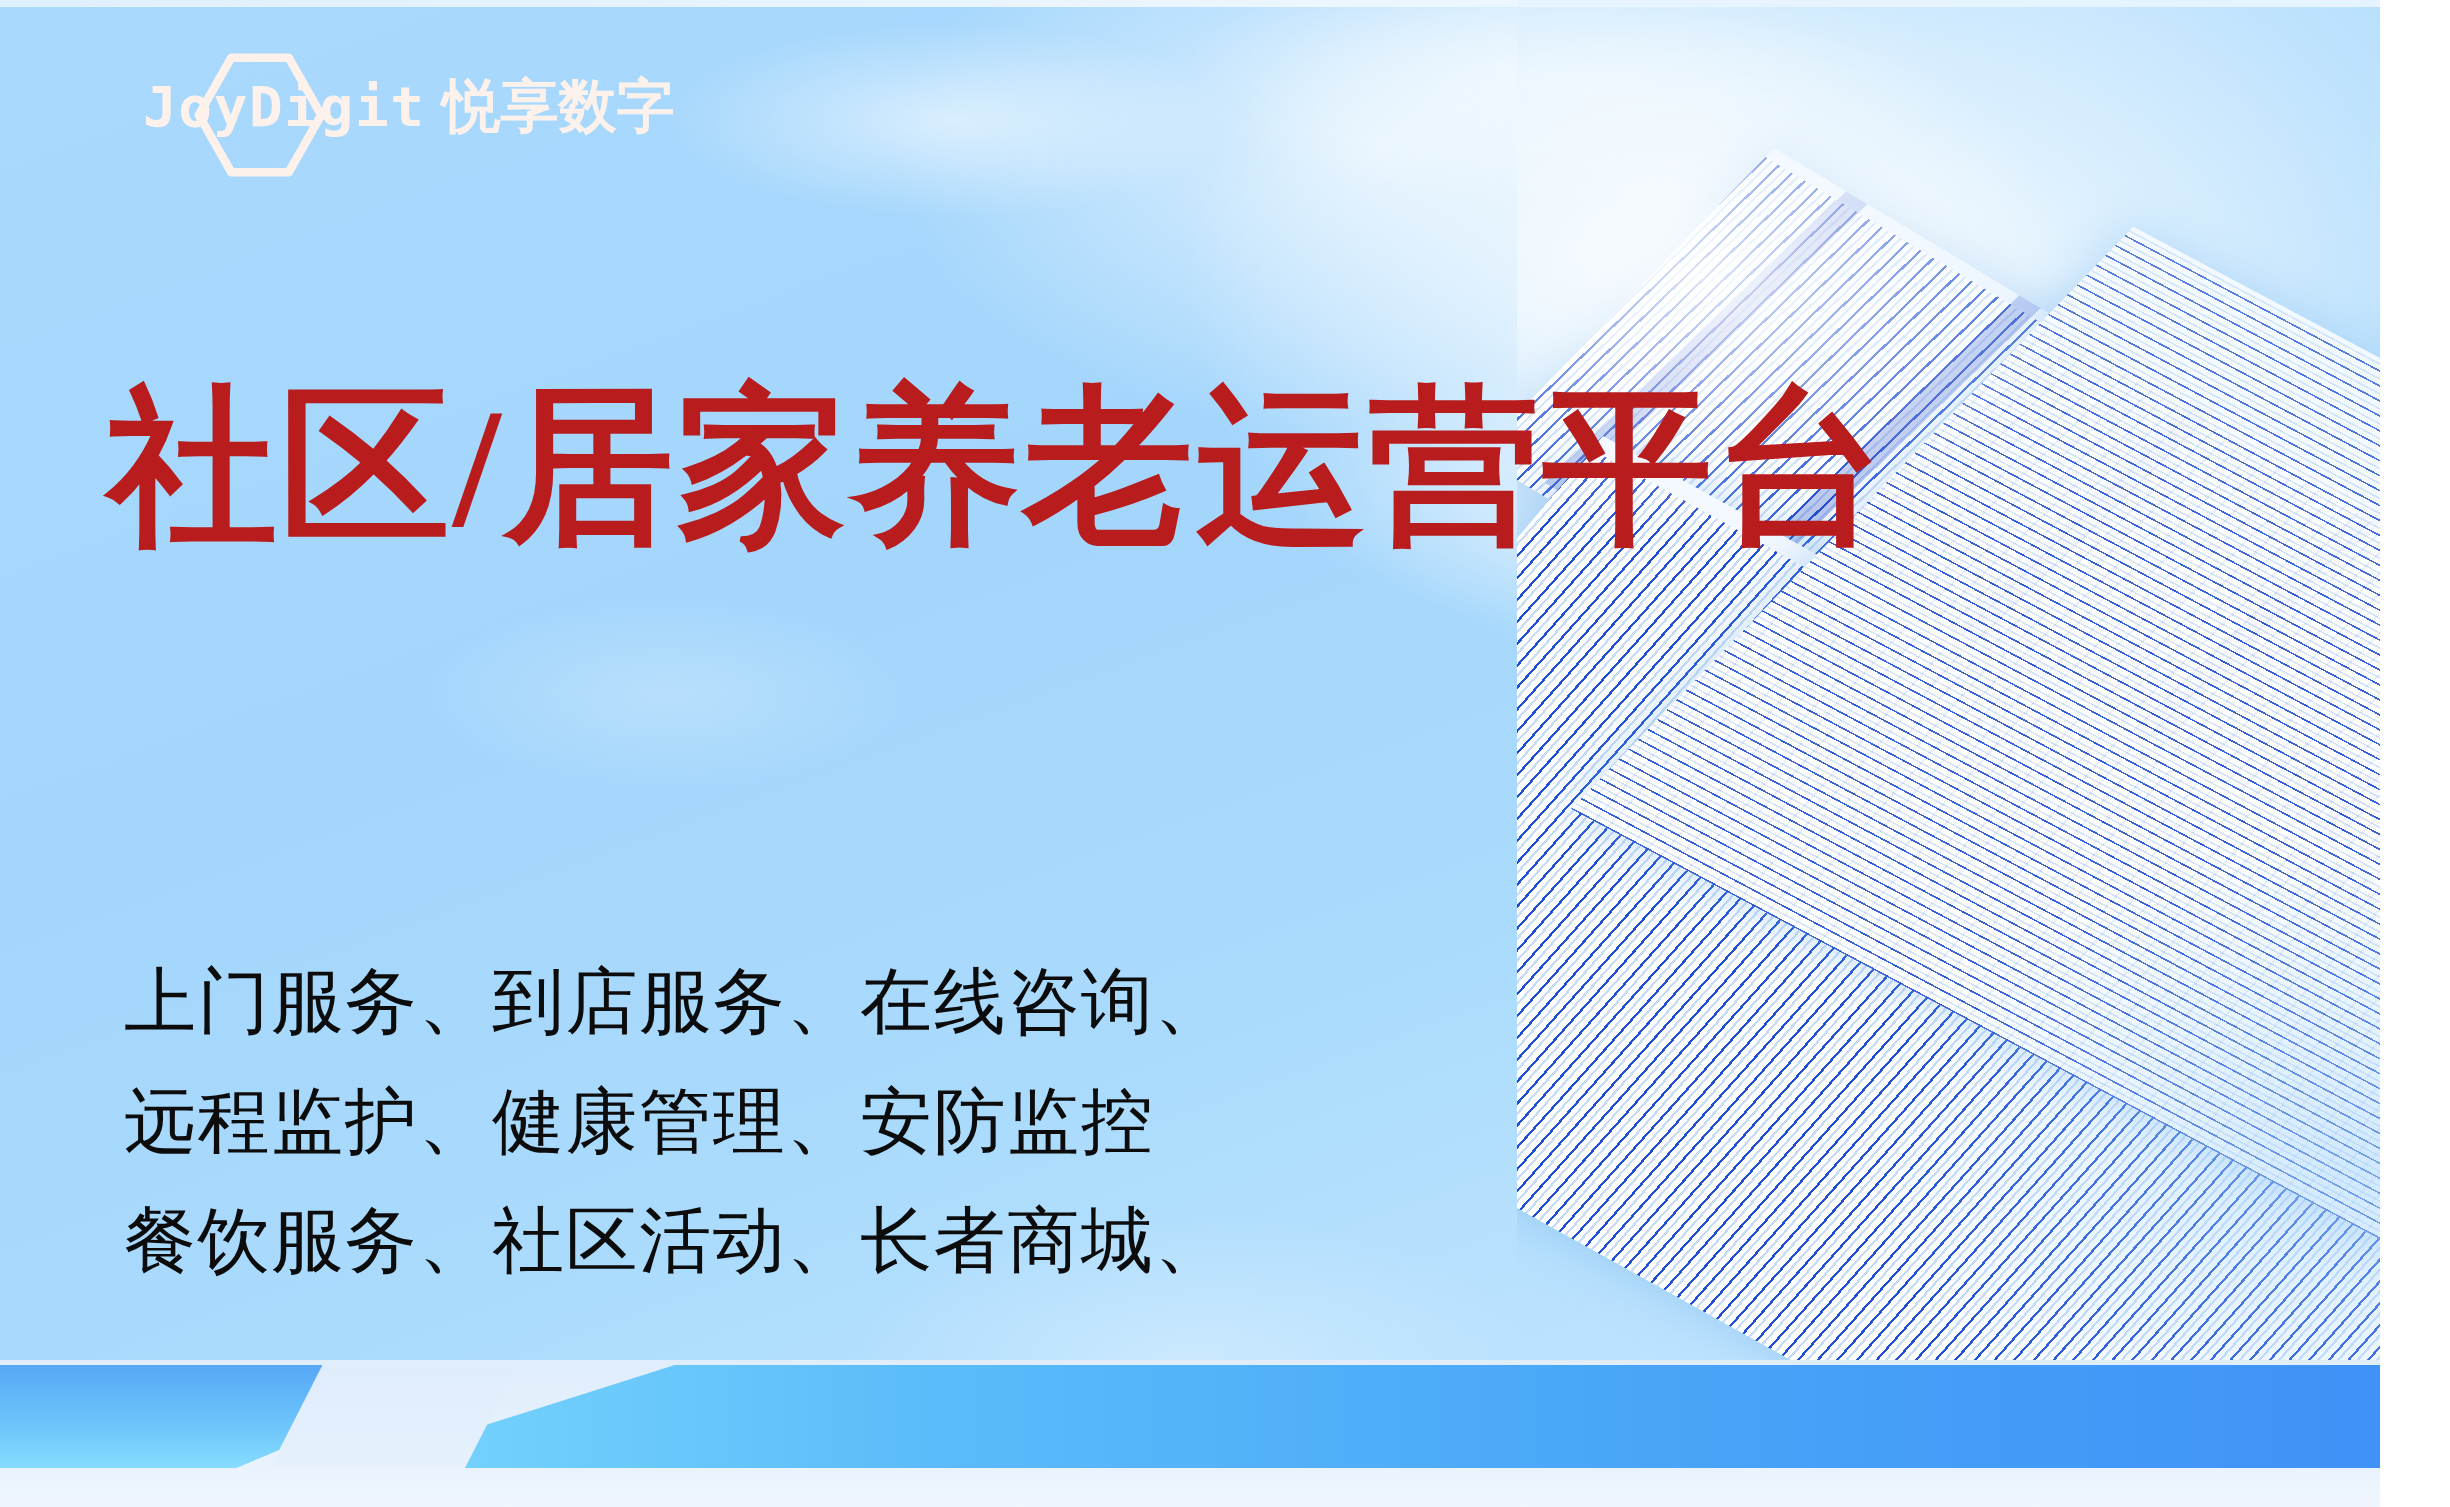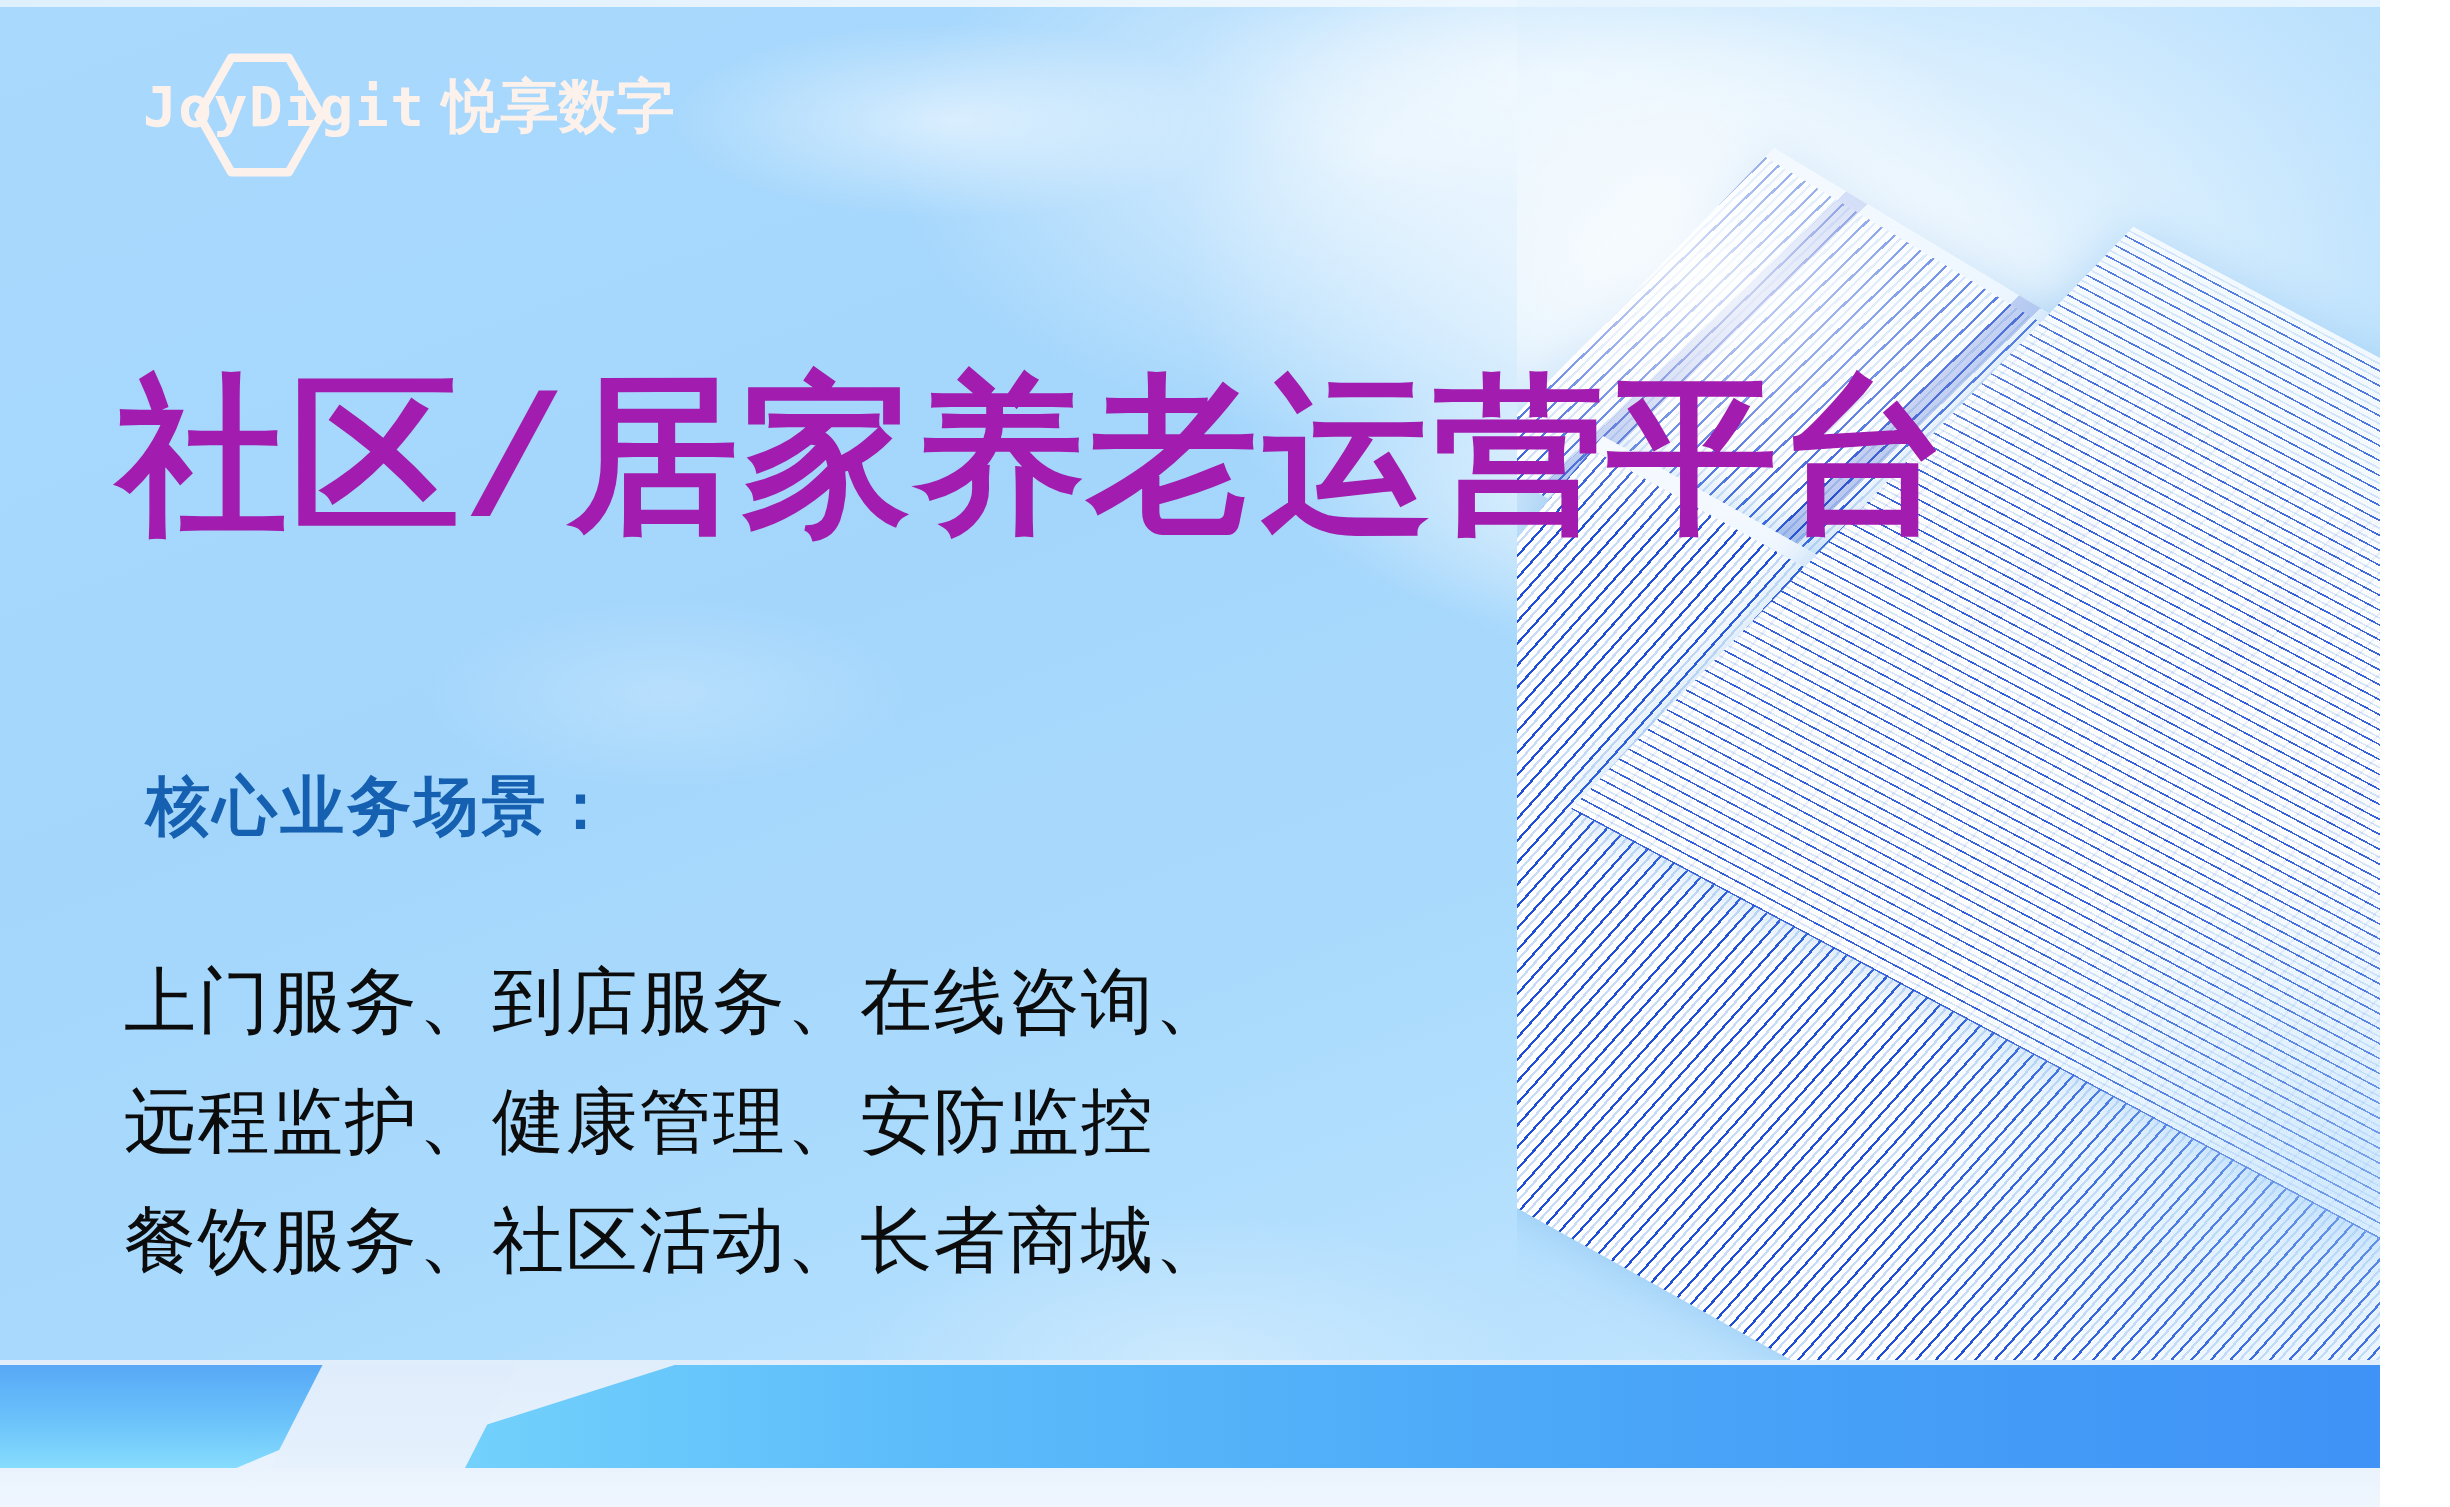--- a/index.html
+++ b/index.html
@@ -160,29 +160,29 @@
     font-family: "DejaVu Sans", "Liberation Sans", sans-serif;
     font-weight: 700;
     letter-spacing: 0px;
     margin-left: 17px;
     font-size: 58px;
   }
 
   
   .title {
     position: absolute;
-    left: 117px;
+    left: 107px;
     top: 257px;
-    color: #a21caf;
+    color: #b91c1c;
     font-size: 170px;
     font-weight: 700;
     letter-spacing: 3.1px;
     line-height: 1.15;
     white-space: nowrap;
-    font-family: Liberation Mono, monospace;
+    font-family: Liberation Serif, serif;
   }
 
   
   .section-heading {
     position: absolute;
     left: 146px;
     top: 774px;
     color: #1560b0;
     font-size: 64px;
     font-weight: 700;
@@ -270,21 +270,20 @@
     <div class="logo-hex">
       <svg viewBox="0 0 170 160" xmlns="http://www.w3.org/2000/svg">
         <polygon points="48,6 122,6 164,80 122,154 48,154 6,80" fill="none" stroke="#fdf1ec" stroke-width="11" stroke-linejoin="round"></polygon>
       </svg>
     </div>
     <div class="logo-text"><span>JoyDigit</span><span class="logo-cn">悦享数字</span></div>
   </div>
 
   <h1 class="title">社区/居家养老运营平台</h1>
 
-  <div class="section-heading">核心业务场景：</div>
 
   <div class="scenario-list">
     <span class="line">上门服务、到店服务、在线咨询、</span>
     <span class="line">远程监护、健康管理、安防监控</span>
     <span class="line">餐饮服务、社区活动、长者商城、</span>
   </div>
 
   <div class="footer-base"></div>
   <div class="band">
     <div class="band-left"></div>

